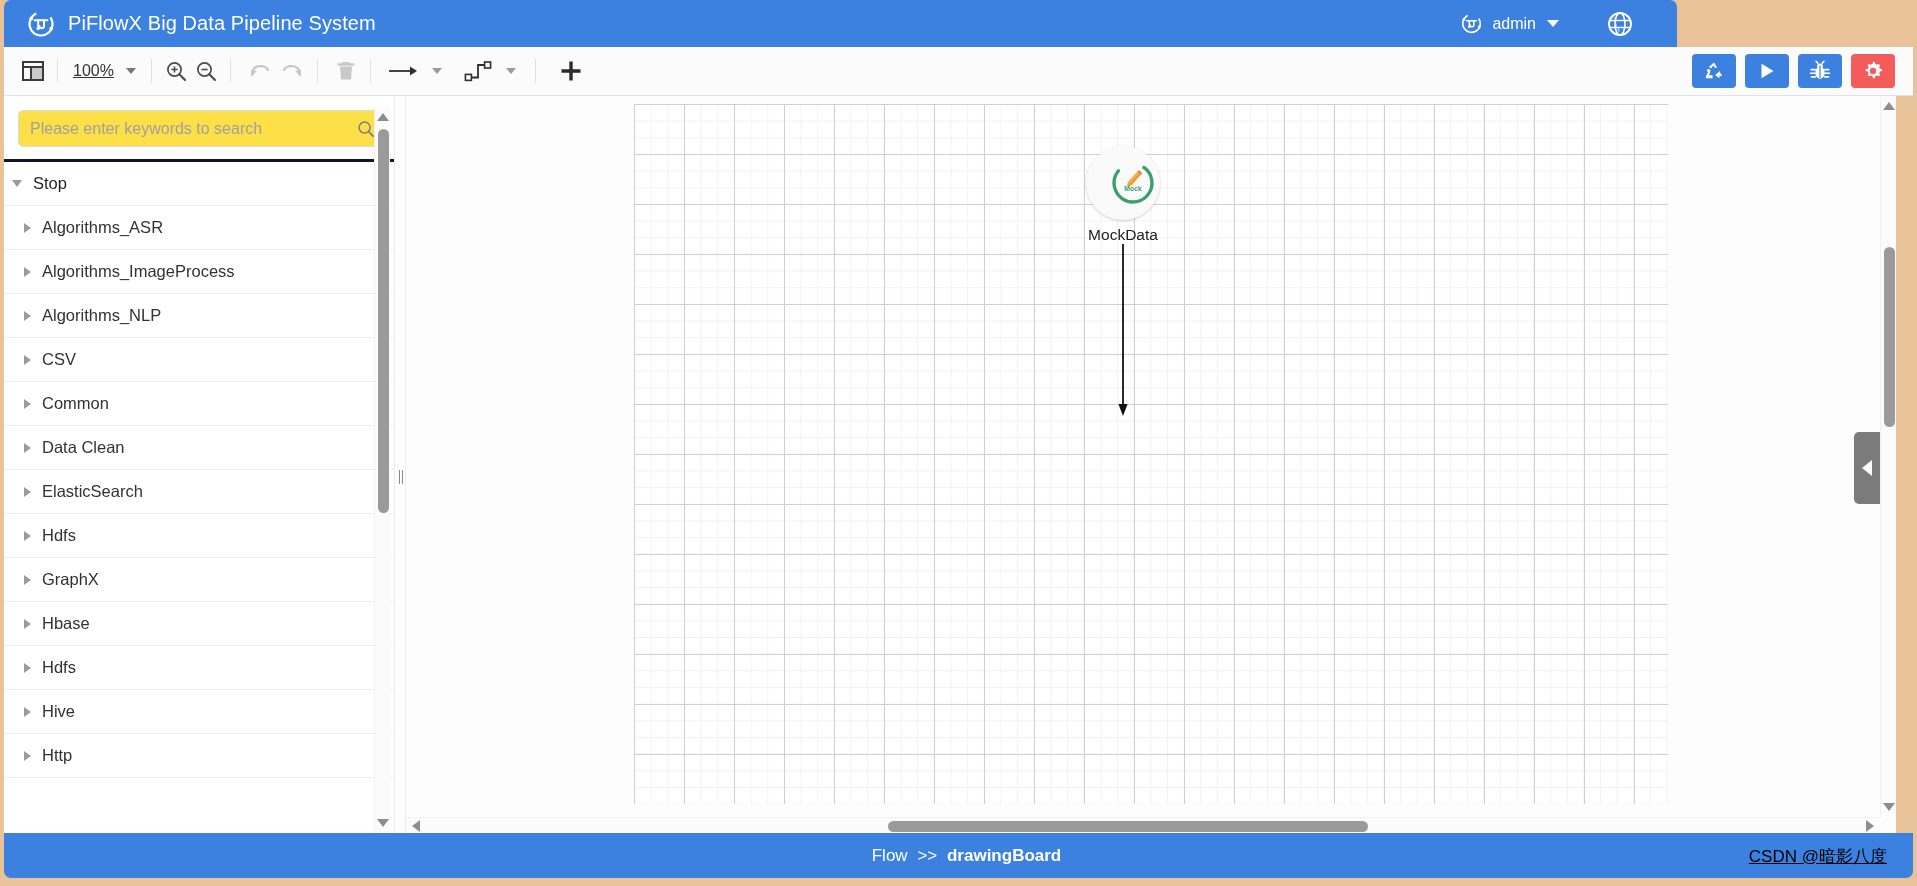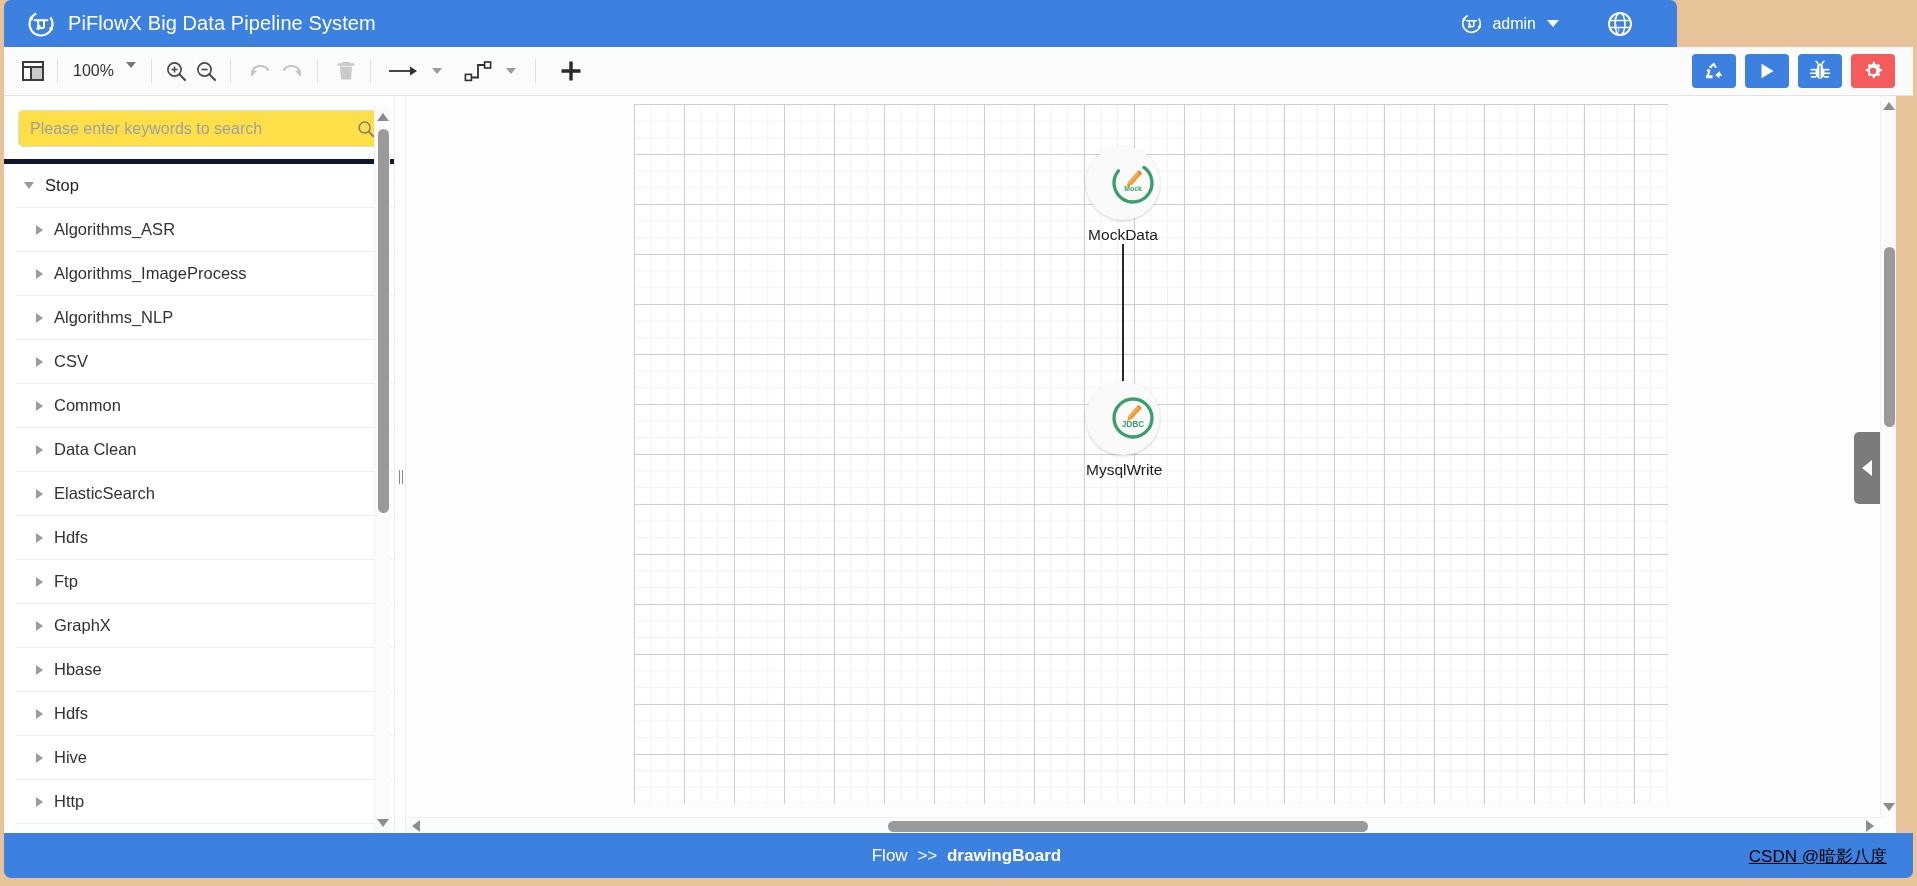--- a/index.html
+++ b/index.html
@@ -48,22 +48,22 @@
     background: #fbfbfb;
     border-bottom: 1px solid #e2e2e2;
     display: flex; align-items: center;
   }
   .tb-btn {
     height: 36px; min-width: 30px; display: flex; align-items: center;
     justify-content: center; cursor: pointer; padding: 0 4px;
   }
   .tb-sep { width: 1px; height: 24px; background: #e0e0e0; margin: 0 9px; }
   .zoom-label {
-    font-size: 16px; color: #333; display: flex; align-items: flex-start; gap: 12px;
-    cursor: pointer; padding: 0 6px;
+    font-size: 16px; color: #333; display: flex; align-items: center; gap: 12px;
+    cursor: pointer; padding: 0 6px; text-decoration: underline;
   }
   .caret-sm {
     width: 0; height: 0; border-left: 5px solid transparent;
     border-right: 5px solid transparent; border-top: 6px solid #777;
   }
   .caret-sm.light { border-top-color: #9a9a9a; }
   .tb-actions {
     margin-left: auto; display: flex; gap: 9px; margin-right: 18px;
   }
   .act-btn {
@@ -82,21 +82,21 @@
     position: relative; height: 37px; border: 1px solid #dcdcdc;
     border-radius: 5px; background: #fde047; display: flex; align-items: center;
   }
   .search-box input {
     border: 0; outline: 0; flex: 1; font-size: 16px; color: #333;
     padding: 0 34px 0 11px; background: transparent;
     font-family: "Liberation Sans", sans-serif;
   }
   .search-box input::placeholder { color: #a0a0a0; }
   .search-icon { position: absolute; right: 10px; top: 9px; }
-  .tree { border-top: 5px solid #0f172a; padding-left: 12px; }
+  .tree { border-top: 3px solid #0f172a; }
   .tree-group, .tree-item {
     height: 44px; display: flex; align-items: center;
     border-bottom: 1px solid #eeeeee; cursor: pointer; background: #fff;
   }
   .tree-group { padding-left: 8px; }
   .tree-item { padding-left: 20px; }
   .tri-right {
     width: 0; height: 0; border-top: 5px solid transparent;
     border-bottom: 5px solid transparent; border-left: 7px solid #9b9b9b;
     margin-right: 11px; flex: none;
@@ -420,24 +420,20 @@
           <div class="tree-item">
             <span class="tri-right"></span>
             <span class="tree-label">ElasticSearch</span>
           </div>
           <div class="tree-item">
             <span class="tri-right"></span>
             <span class="tree-label">Hdfs</span>
           </div>
           <div class="tree-item">
             <span class="tri-right"></span>
-            <span class="tree-label">Ftp</span>
-          </div>
-          <div class="tree-item">
-            <span class="tri-right"></span>
             <span class="tree-label">GraphX</span>
           </div>
           <div class="tree-item">
             <span class="tri-right"></span>
             <span class="tree-label">Hbase</span>
           </div>
           <div class="tree-item">
             <span class="tri-right"></span>
             <span class="tree-label">Hdfs</span>
           </div>
@@ -479,35 +475,20 @@
               <rect x="-3.2" y="-15.6" width="6.4" height="3.2" fill="#e6872a"></rect>
               <path d="M-3.2 7 L0 12.6 L3.2 7 Z" fill="#f0982c"></path>
               <path d="M-1.1 -13 V7" stroke="#fbbf6b" stroke-width="1.3"></path>
             </g>
             <text x="37" y="48" text-anchor="middle" font-family="Liberation Sans, sans-serif" font-size="9.4" font-weight="bold" fill="#3aa06a">Mock</text>
           </svg>
         </div>
         <div class="node-label">MockData</div>
       </div>
 
-      <div class="node" id="node-mysqlwrite" style="left:452px; top:277px;">
-        <div class="node-circle">
-          <svg width="74" height="74" viewBox="0 0 74 74">
-            <circle cx="37" cy="37" r="26" fill="none" stroke="#3aa06a" stroke-width="4.6"></circle>
-            <g transform="translate(37,32) rotate(42)">
-              <rect x="-3.2" y="-12" width="6.4" height="18" fill="#f0982c"></rect>
-              <rect x="-3.2" y="-14.6" width="6.4" height="3.2" fill="#e6872a"></rect>
-              <path d="M-3.2 6 L0 11.6 L3.2 6 Z" fill="#f0982c"></path>
-              <path d="M-1.1 -12 V6" stroke="#fbbf6b" stroke-width="1.3"></path>
-            </g>
-            <text x="37" y="50" text-anchor="middle" font-family="Liberation Sans, sans-serif" font-size="11.4" font-weight="bold" fill="#3aa06a">JDBC</text>
-          </svg>
-        </div>
-        <div class="node-label">MysqlWrite</div>
-      </div>
     </div>
 
     <div class="cv-vscroll">
       <span class="arrow-tri" style="left:2px;top:6px;border-left:6px solid transparent;border-right:6px solid transparent;border-bottom:8px solid #8d8d8d;"></span>
       <span class="cv-vthumb"></span>
       <span class="arrow-tri" style="left:2px;bottom:6px;border-left:6px solid transparent;border-right:6px solid transparent;border-top:8px solid #8d8d8d;"></span>
     </div>
     <div class="cv-hscroll">
       <span class="arrow-tri" style="left:6px;top:2px;border-top:6px solid transparent;border-bottom:6px solid transparent;border-right:8px solid #8d8d8d;"></span>
       <span class="cv-hthumb"></span>

